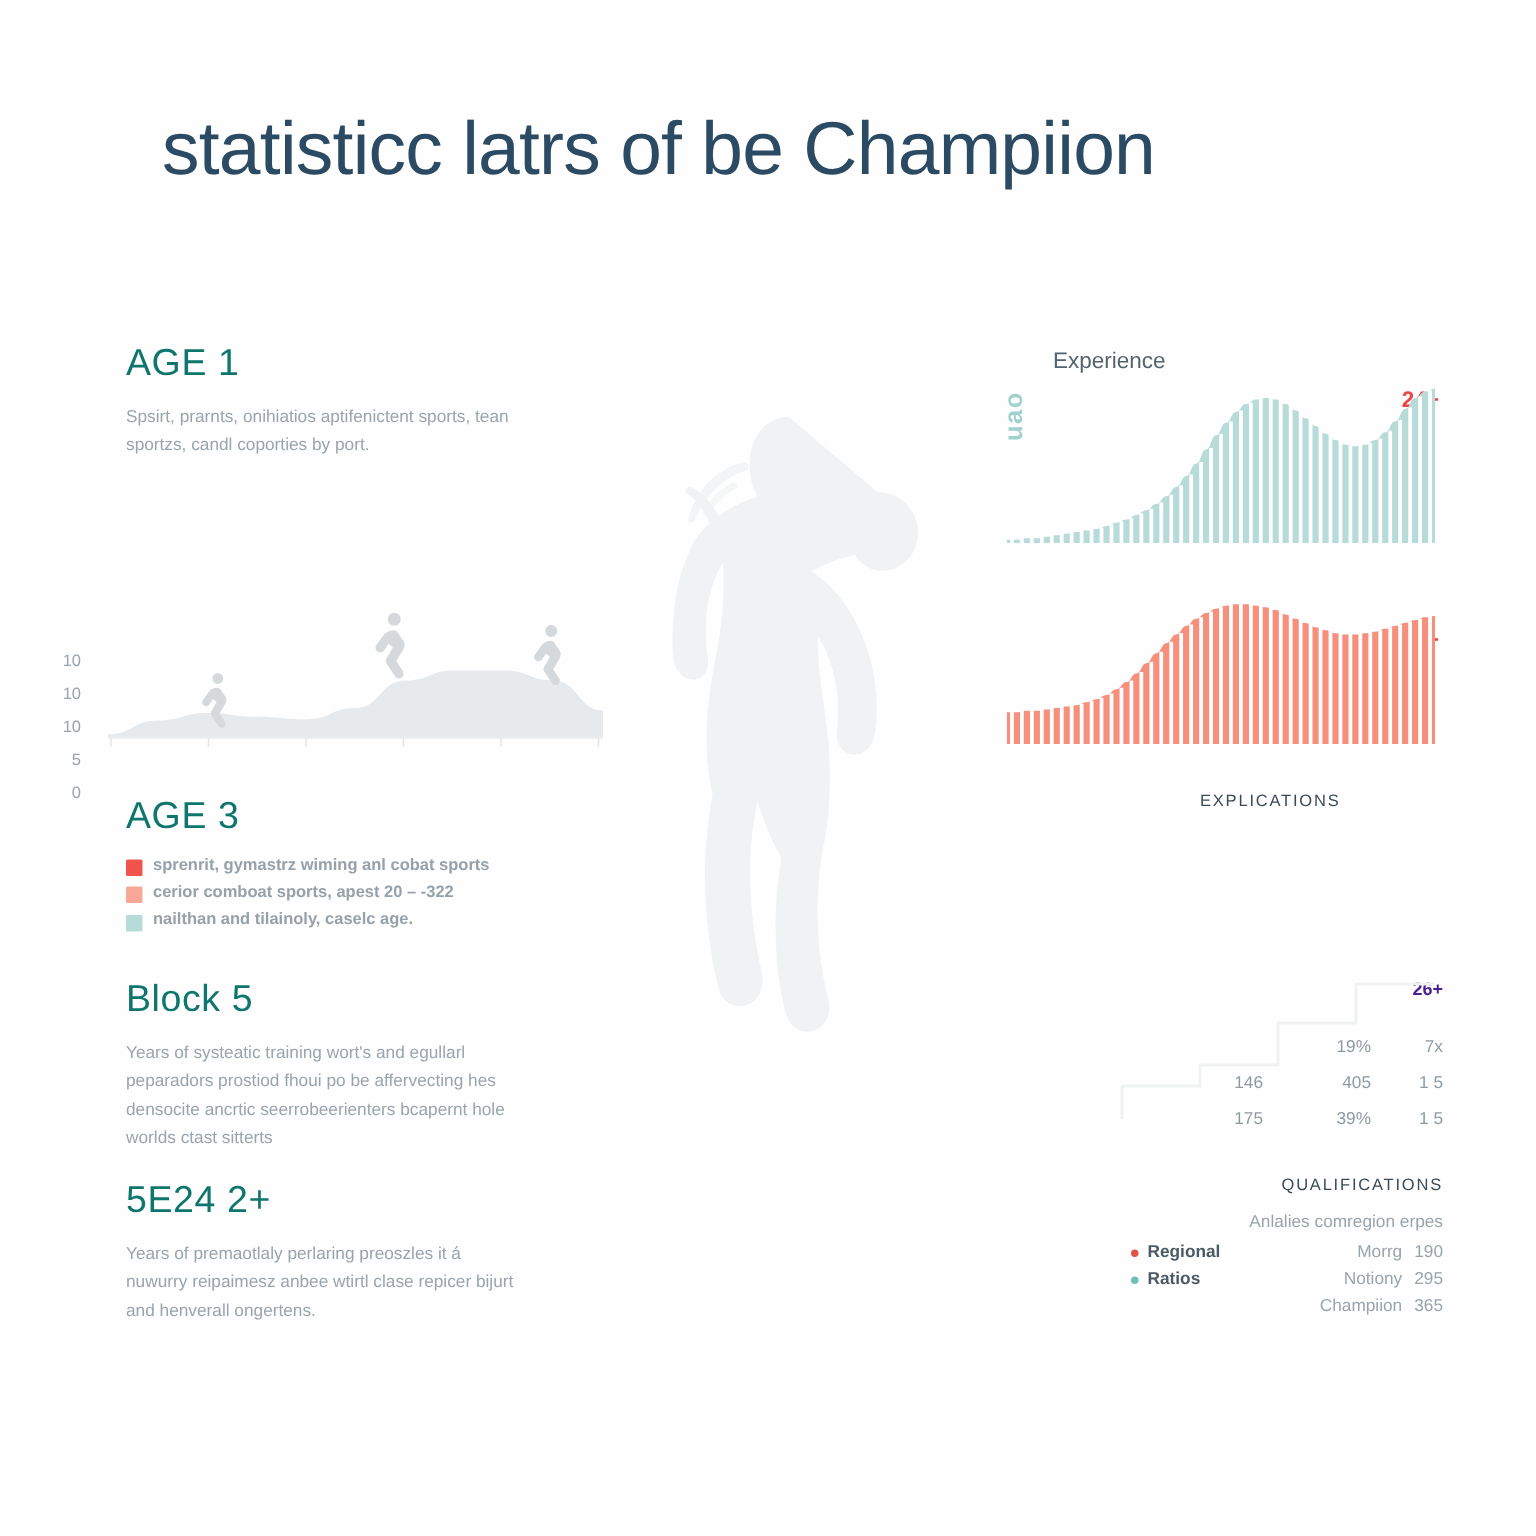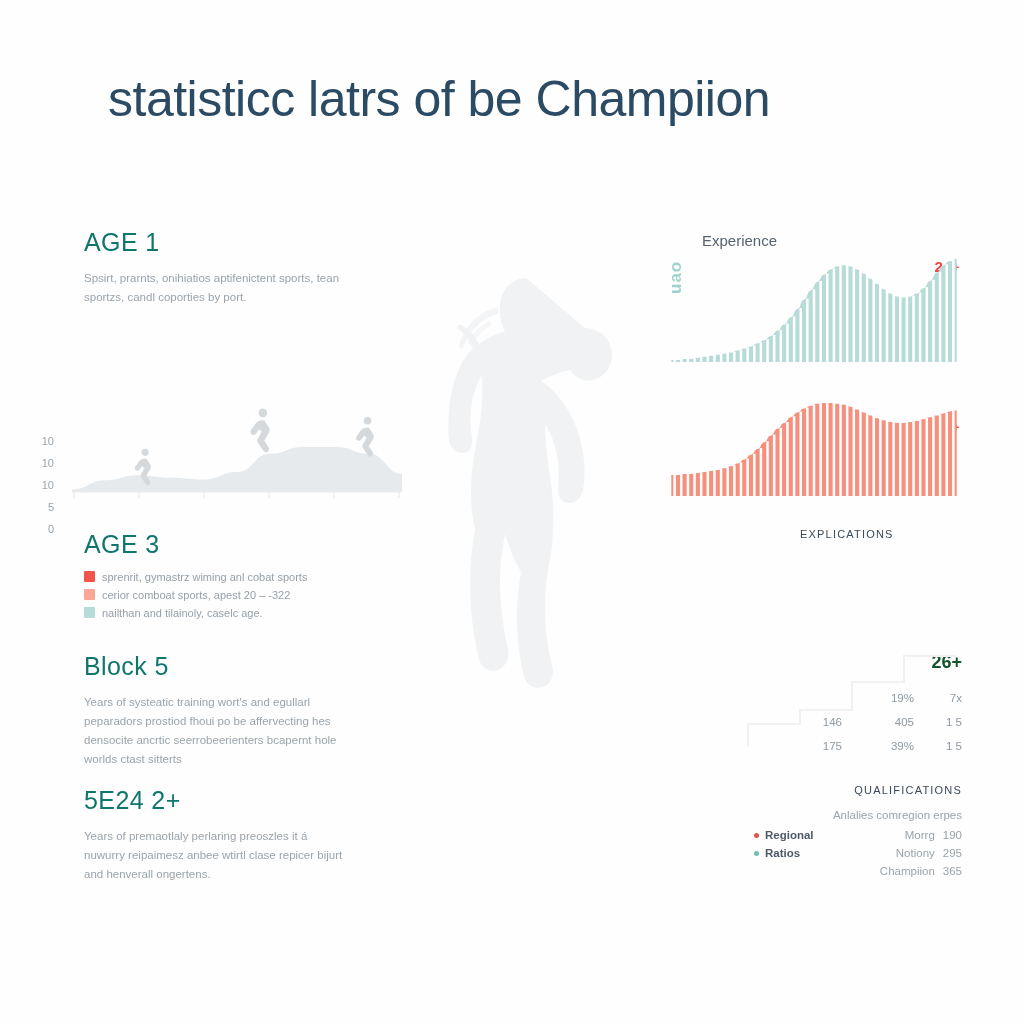--- a/index.html
+++ b/index.html
@@ -38,21 +38,21 @@
   
   .blk{position:absolute;}
   #blk-age1{left:84px;top:228px;width:272px;}
   #blk-age3{left:84px;top:530px;width:282px;}
   #blk-block5{left:84px;top:652px;width:262px;}
   #blk-5e24{left:84px;top:786px;width:262px;}
   .blk .sec-body{margin-top:12px;}
 
   
   .legend{margin-top:12px;}
-  .legend-row{display:flex;align-items:flex-start;gap:7px;margin-bottom:5px;}
+  .legend-row{display:flex;align-items:flex-end;gap:7px;margin-bottom:5px;font-weight:bold;}
   .sw{width:11px;height:11px;flex:0 0 11px;border-radius:1px;}
   .legend-row .lbl{font-size:11px;color:#97a1aa;line-height:1.2;}
   .yticks{position:absolute;left:28px;top:392px;width:26px;margin-top:38px;}
   .yticks div{font-size:11px;color:#9aa4ad;text-align:right;height:22px;line-height:22px;}
   .hill-svg{position:absolute;left:72px;top:392px;}
 
   
   #chart-exp{position:absolute;left:668px;top:232px;width:292px;height:130px;}
   #chart-red{position:absolute;left:668px;top:392px;width:292px;height:104px;}
   .chart-title{
@@ -66,21 +66,21 @@
     font-size:17px;color:#9fd2cf;font-weight:700;letter-spacing:1px;
     transform:rotate(-90deg);transform-origin:left top;
   }
 
   #blk-explications{position:absolute;left:800px;top:528px;width:170px;}
   #blk-explications .sec-body{margin-top:11px;}
   #blk-explications .sec-body p{margin:0 0 9px 0;}
 
   
   #step-table{position:absolute;left:740px;top:650px;width:222px;height:110px;}
-  .step-value{position:absolute;right:0;top:2px;font-size:18px;font-weight:700;color:#14532d;}
+  .step-value{position:absolute;right:0;top:2px;font-size:12px;font-weight:700;color:#4c1d95;}
   .step-grid{position:absolute;left:0;top:36px;width:222px;}
   .step-row{display:flex;justify-content:flex-end;gap:0px;height:24px;align-items:center;}
   .step-row span{font-size:11.5px;color:#8e99a3;text-align:right;}
   .c1{width:92px;}
   .c2{width:72px;}
   .c3{width:48px;}
 
   
   #blk-qual{position:absolute;left:754px;top:784px;width:208px;}
   #blk-qual .sec-head{text-align:right;display:block;}

